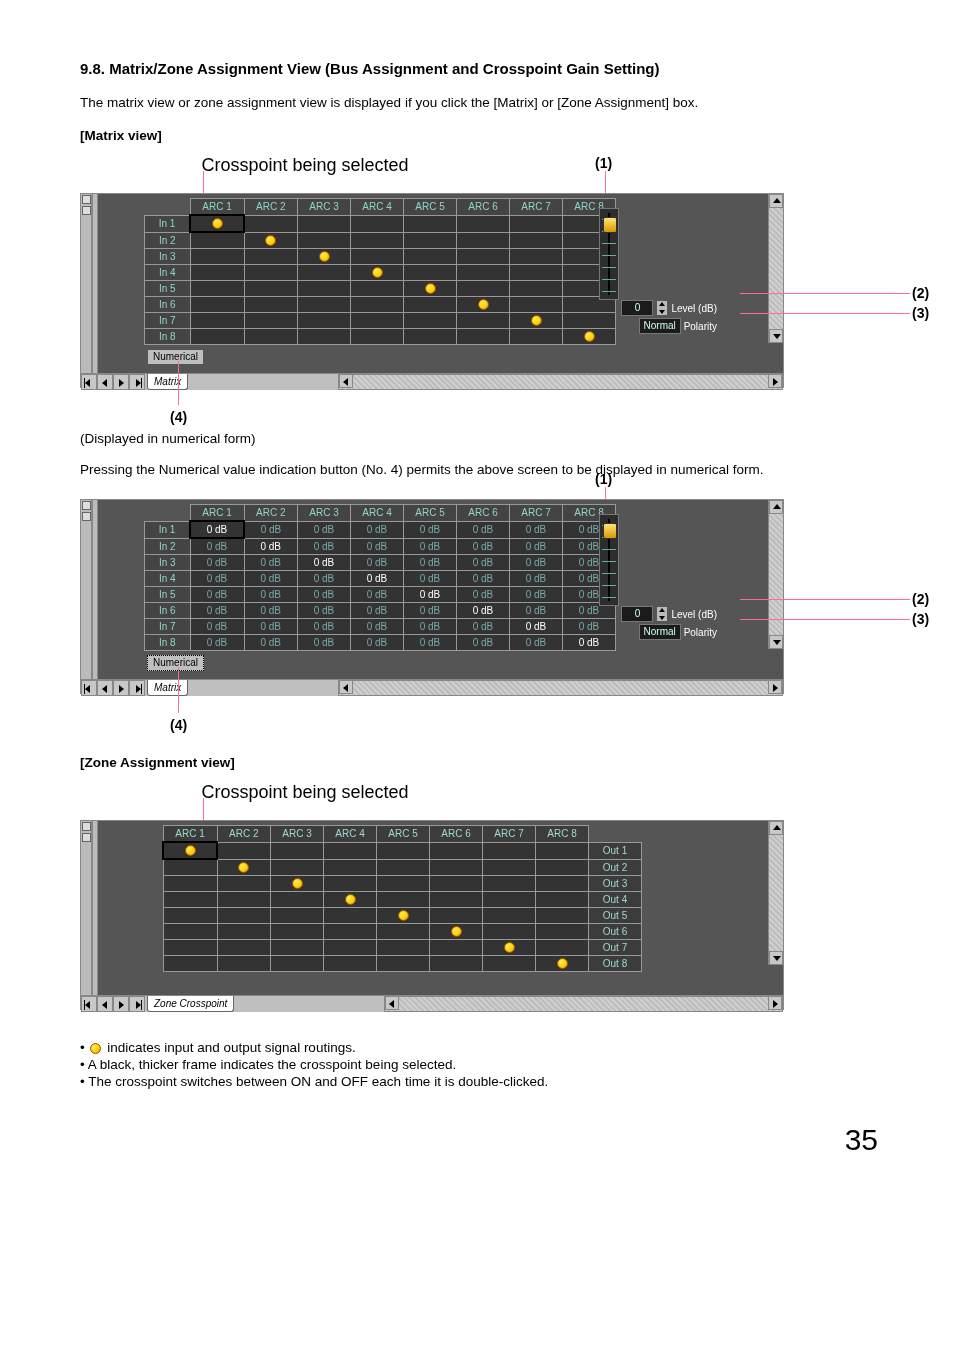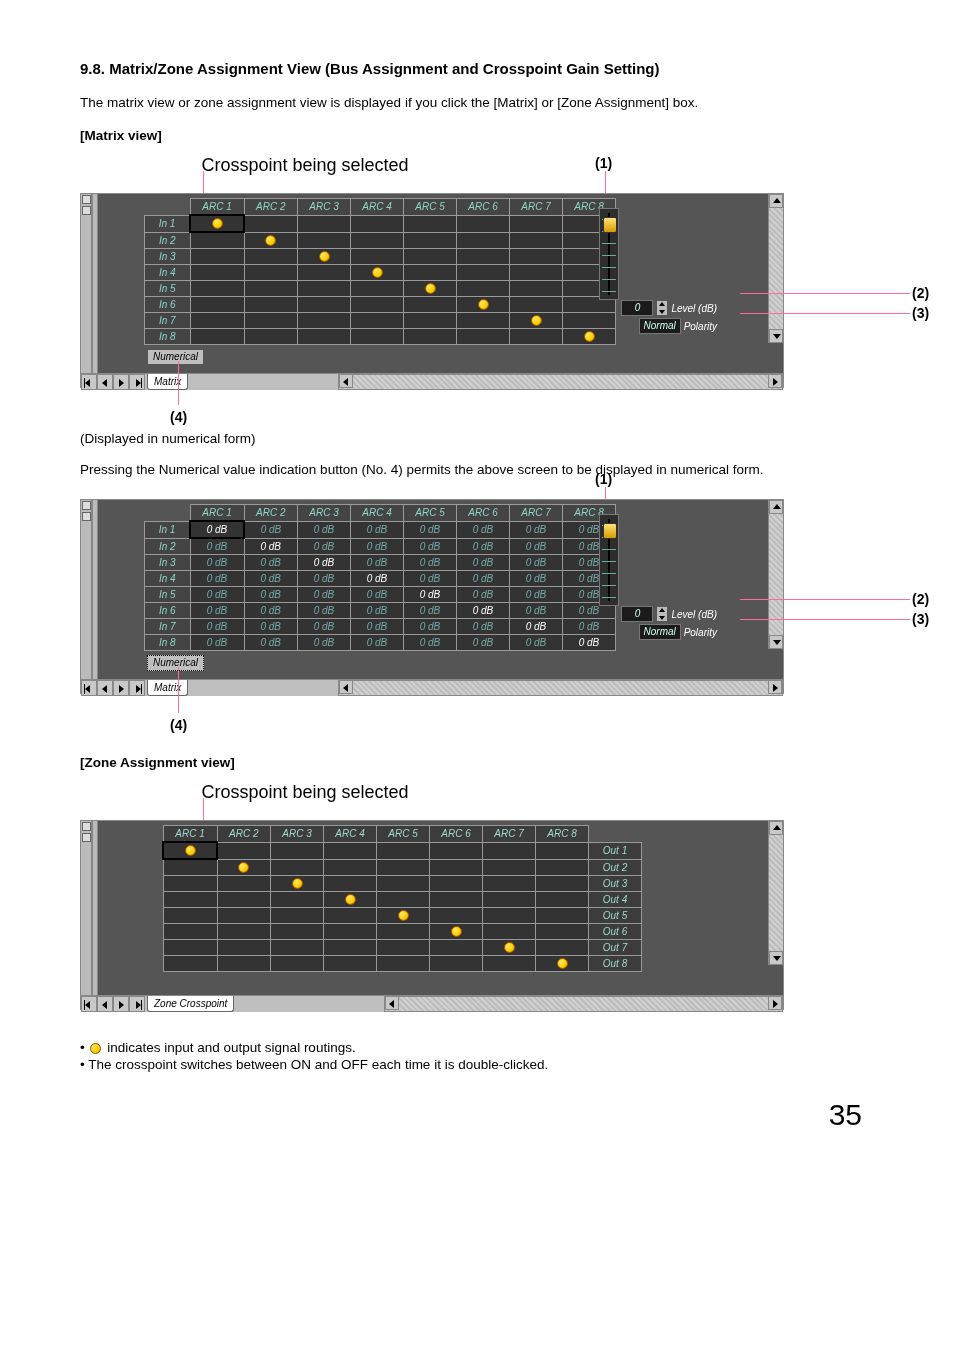--- a/index.html
+++ b/index.html
@@ -83,21 +83,20 @@
   .panel-v-divider {
     width: 4px;
     background: #bbb;
     border-left: 1px solid #888;
     border-right: 1px solid #888;
   }
   .panel-main {
     flex: 1;
     position: relative;
     background: linear-gradient(#555 0, #555 100%);
-    font-style: italic;
   }
   .grid-area {
     position: relative;
     padding: 4px 0 4px 0;
   }
   table.grid {
     border-collapse: collapse;
     margin-left: 46px;
   }
   table.grid th, table.grid td {
@@ -344,23 +343,23 @@
   }
   .bullets .item {
     margin: 2px 0;
   }
   .bullets .dot {
     width: 9px; height: 9px;
     margin: 0 2px;
   }
   .page-number {
     position: absolute;
-    right: 92px;
+    right: 76px;
     font-size: 30px;
-    margin-top: 24px;
+    margin-top: 32px;
   }
 </style>
 </head>
 <body>
 
 <h2>9.8. Matrix/Zone Assignment View (Bus Assignment and Crosspoint Gain Setting)</h2>
 
 <p class="para">The matrix view or zone assignment view is displayed if you click the [Matrix] or [Zone Assignment] box.</p>
 
 <p class="subhead">[Matrix view]</p>
@@ -844,16 +843,17 @@
       <div class="spacer-track">
         <div class="hs-btn l" style="position:absolute;left:0;top:-1px;height:14px;"></div>
         <div class="hs-btn r" style="position:absolute;right:0;top:-1px;height:14px;"></div>
       </div>
     </div>
   </div>
 </div>
 
 <div class="bullets">
   <div class="item">• <span class="dot"></span><span> indicates input and output signal routings.</span></div>
+  <div class="item">• <span>A black, thicker frame indicates the crosspoint being selected.</span></div>
   <div class="item">• <span>The crosspoint switches between ON and OFF each time it is double-clicked.</span></div>
 </div>
 
 <div class="page-number">35</div>
 
 </body></html>

